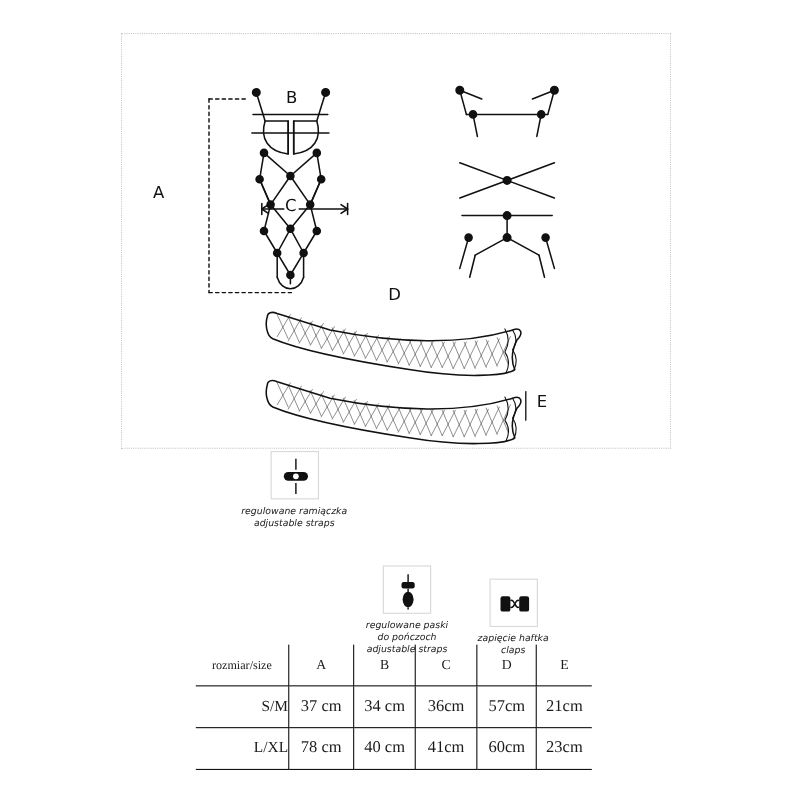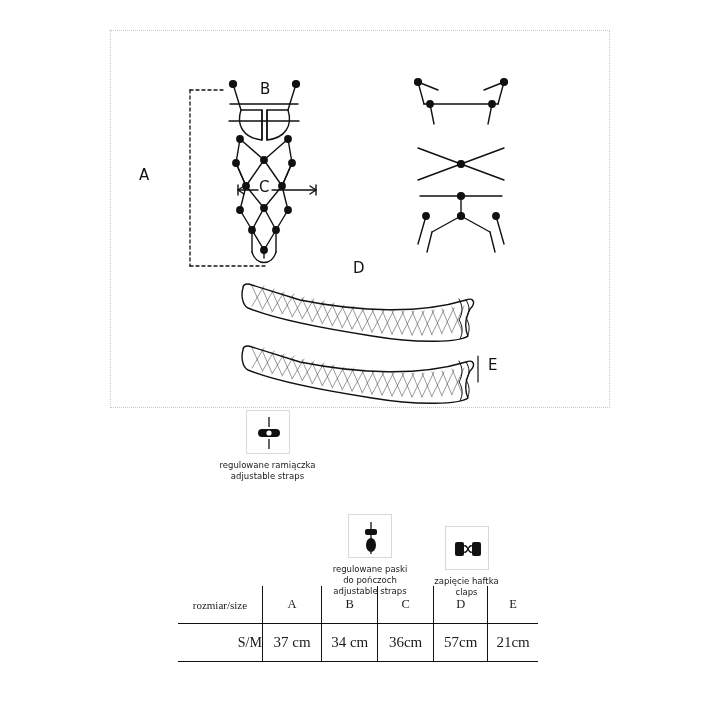--- a/index.html
+++ b/index.html
@@ -41,20 +41,21 @@
     position: absolute;
     font-family: "DejaVu Sans", sans-serif;
     font-size: 15px;
     color: #111;
     letter-spacing: 0.5px;
   }
   
   .feature {
     position: absolute;
     text-align: center;
+    font-style: italic;
   }
   .feature .box {
     width: 44px;
     height: 44px;
     border: 1px solid #d8d8d8;
     margin: 0 auto 6px auto;
     background: #fff;
     position: relative;
     box-sizing: border-box;
   }
@@ -308,16 +309,24 @@
     </thead>
     <tbody>
       <tr>
         <td class="row-label">S/M</td>
         <td>37 cm</td>
         <td>34 cm</td>
         <td>36cm</td>
         <td>57cm</td>
         <td>21cm</td>
       </tr>
+      <tr>
+        <td class="row-label">L/XL</td>
+        <td>78 cm</td>
+        <td>40 cm</td>
+        <td>41cm</td>
+        <td>60cm</td>
+        <td>23cm</td>
+      </tr>
     </tbody>
   </table>
 
 </div>
 
 </body></html>

